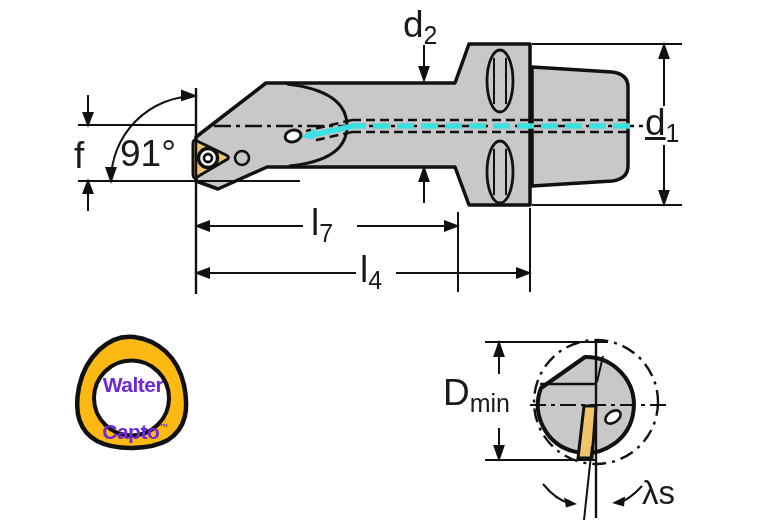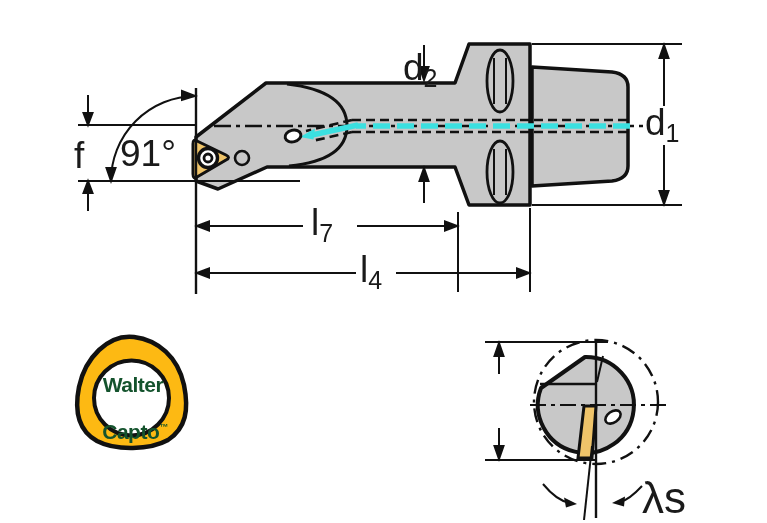--- a/index.html
+++ b/index.html
@@ -5,21 +5,21 @@
   html,body{margin:0;padding:0;background:#fff;}
   #stage{
     position:relative;width:767px;height:523px;background:#ffffff;overflow:hidden;
     font-family:"Liberation Sans", sans-serif;color:#1a1a1a;
   }
   #stage svg{position:absolute;left:0;top:0;}
   .lbl{position:absolute;white-space:nowrap;line-height:1;color:#1a1a1a;}
   .lbl .sub{font-size:25px;vertical-align:-7px;}
   .big{font-size:37px;}
   .logo-text{position:absolute;transform:translateX(-50%);font-weight:bold;
-    color:#14532d;font-size:21px;letter-spacing:-0.5px;line-height:1;}
+    color:#6d28d9;font-size:21px;letter-spacing:-0.5px;line-height:1;}
   .logo-text .tm{font-size:9px;vertical-align:9px;font-weight:bold;}
 </style>
 </head>
 <body>
 
 <div id="stage">
 
   <svg width="767" height="523" viewBox="0 0 767 523">
 
     <g stroke-linejoin="round" stroke-linecap="butt">
@@ -147,30 +147,31 @@
         <polygon points="612,503 625,496.5 624,506.5" fill="#111" stroke="none"></polygon>
       </g>
     </g>
 
     <g>
       <path d="M 134,337 C 158,340 178,357 184,385 C 189,410 186,428 168,440 C 150,450 116,451 97,441 C 79,431 74,412 79,387 C 85,358 108,334 134,337 Z" fill="#FDB913" stroke="#111" stroke-width="4.5" stroke-linejoin="round"></path>
       <circle cx="131.5" cy="398" r="37.5" fill="#ffffff" stroke="#111" stroke-width="4"></circle>
     </g>
   </svg>
 
-  <span class="lbl big" style="left:403px;top:6px;margin-top:43px;"><span>d</span><span class="sub">2</span></span>
+  <span class="lbl big" style="left:403px;top:6px;"><span>d</span><span class="sub">2</span></span>
 
-  <span class="lbl big" style="left:645px;top:104px;"><span>d</span><span class="sub">1</span></span>
+  <span class="lbl big" style="left:645px;top:104px;text-decoration:underline;"><span>d</span><span class="sub">1</span></span>
 
   <span class="lbl big" style="left:74px;top:137px;">f</span>
 
   <span class="lbl big" style="left:120px;top:135px;">91°</span>
 
   <span class="lbl big" style="left:311px;top:204px;"><span>l</span><span class="sub">7</span></span>
 
   <span class="lbl big" style="left:360px;top:251px;"><span>l</span><span class="sub">4</span></span>
 
+  <span class="lbl big" style="left:443px;top:374px;"><span>D</span><span class="sub">min</span></span>
 
-  <span class="lbl" style="left:642px;top:476px;font-size:44px;">λs</span>
+  <span class="lbl" style="left:642px;top:476px;font-size:33px;">λs</span>
 
   <span class="logo-text" style="left:133px;top:374px;">Walter</span>
   <span class="logo-text" style="left:135px;top:421px;"><span>Capto</span><span class="tm">™</span></span>
 </div>
 
 </body></html>

